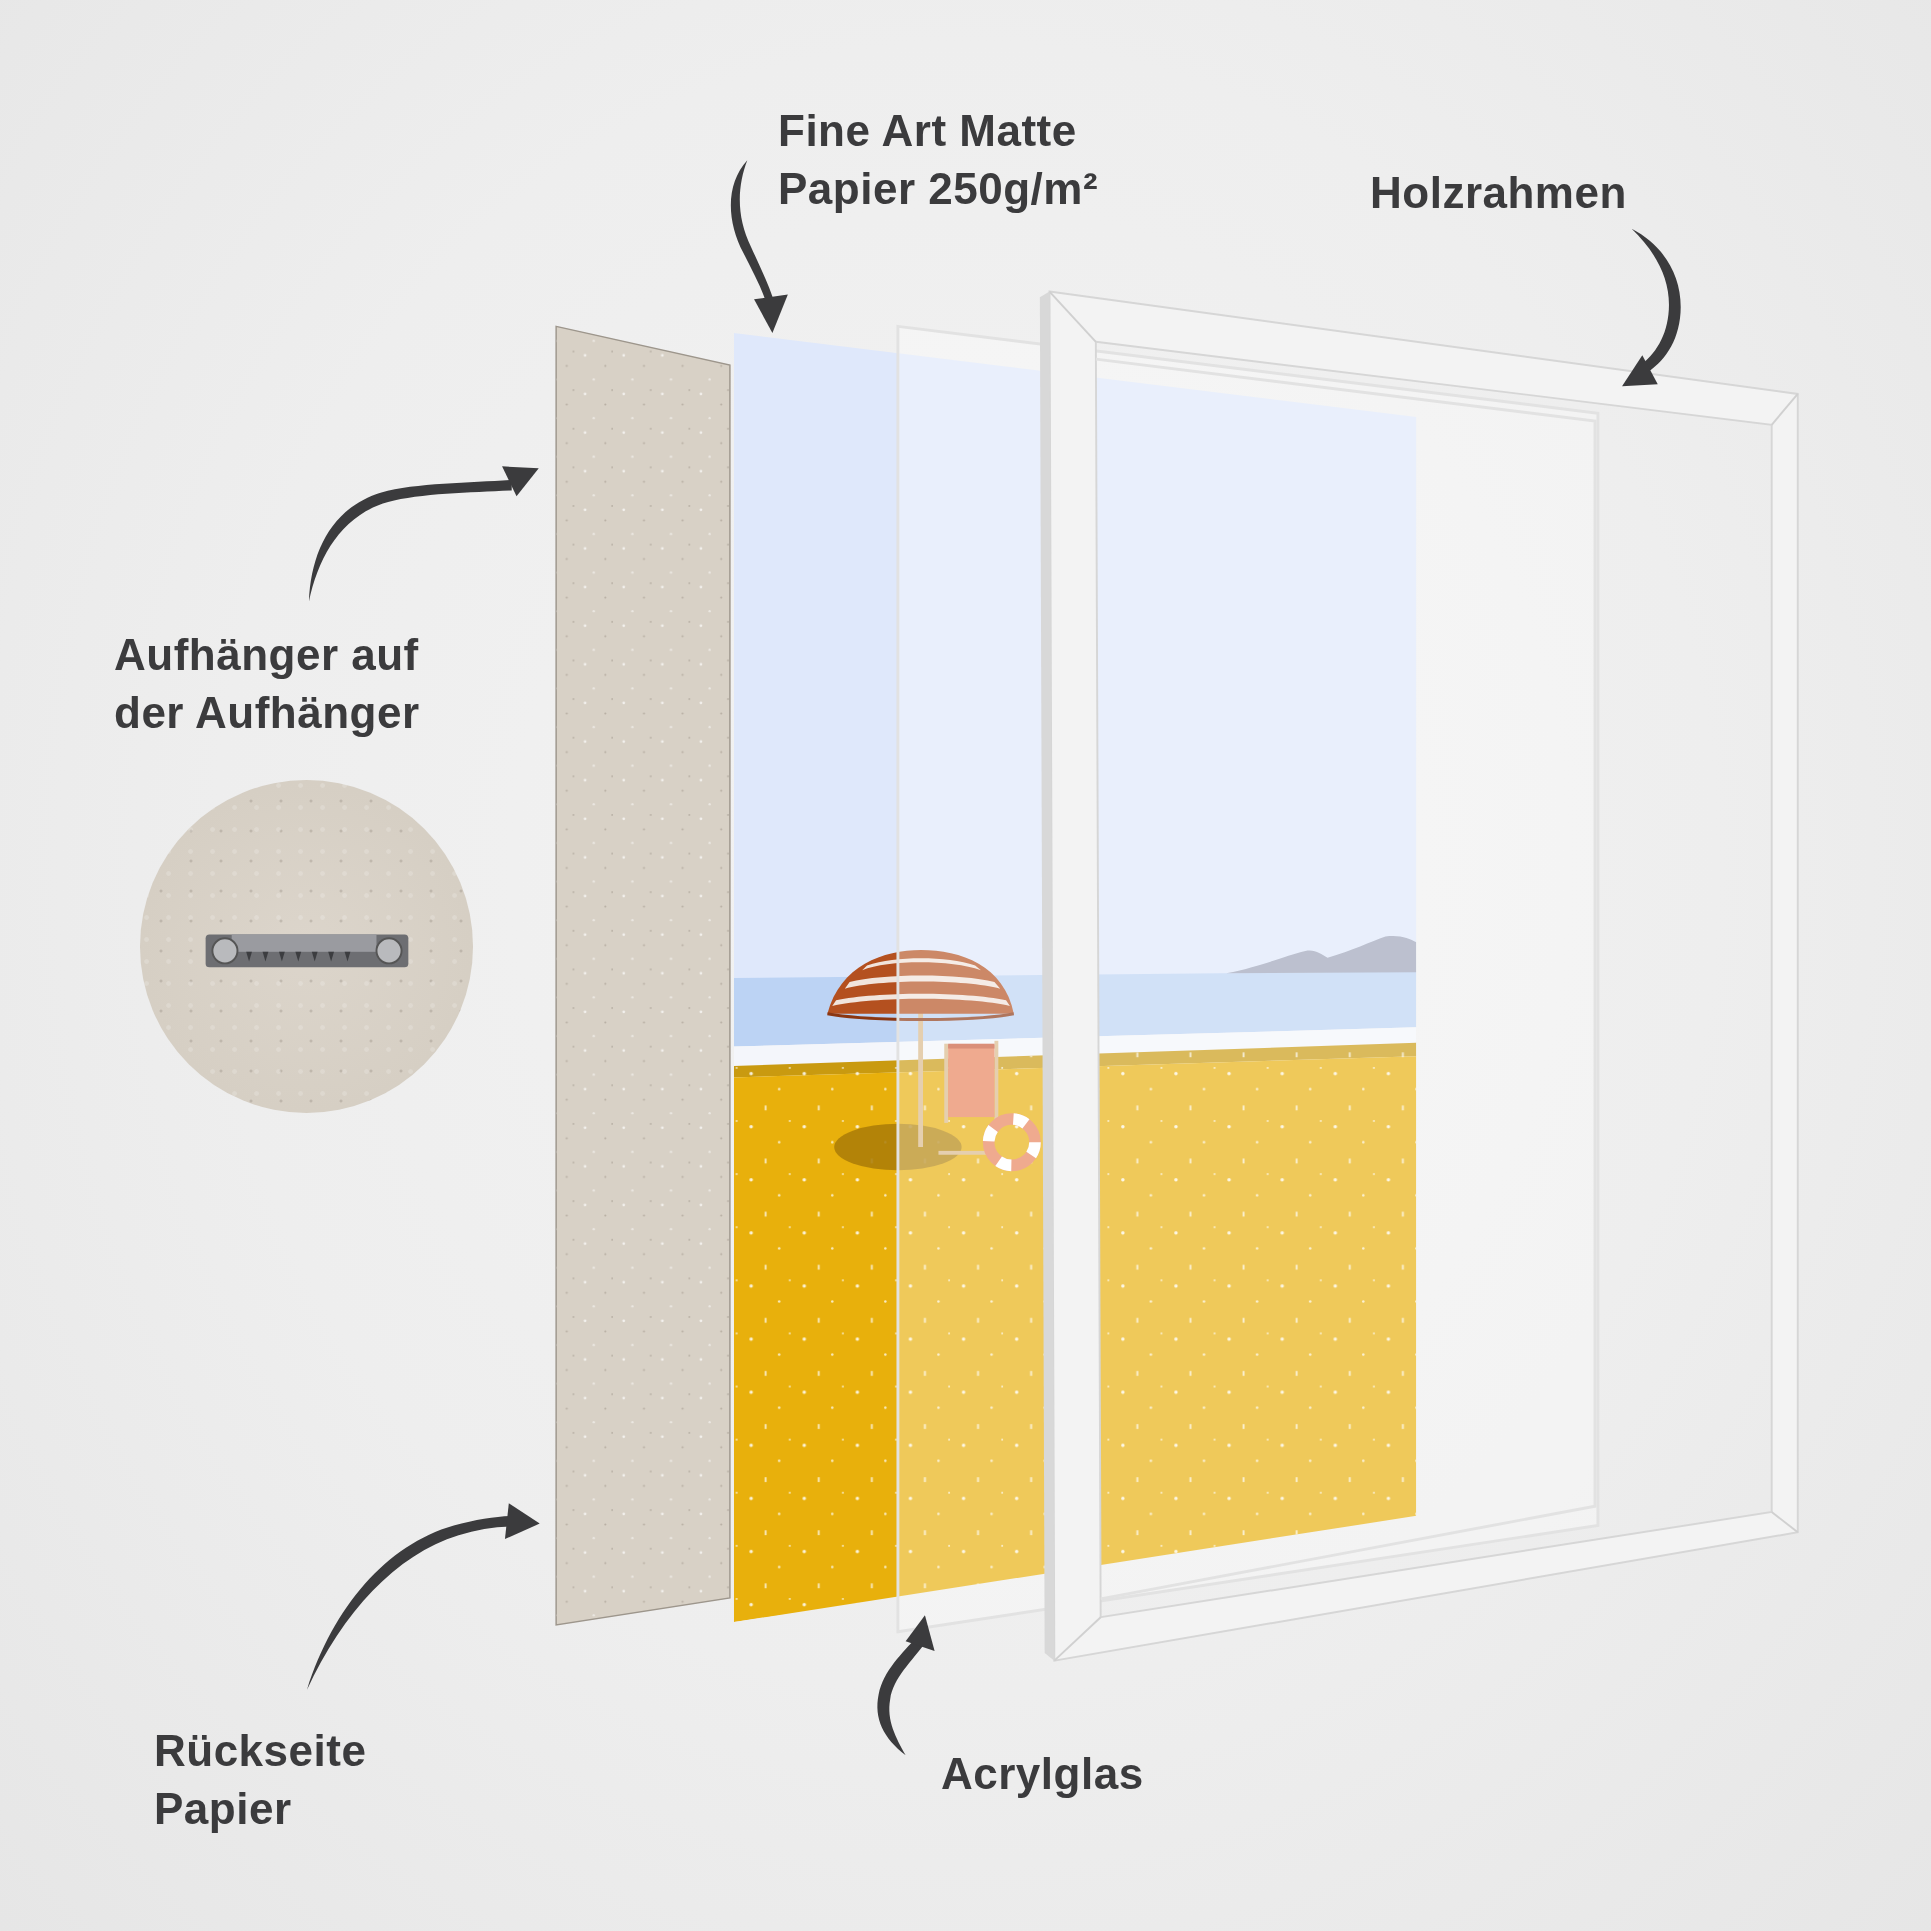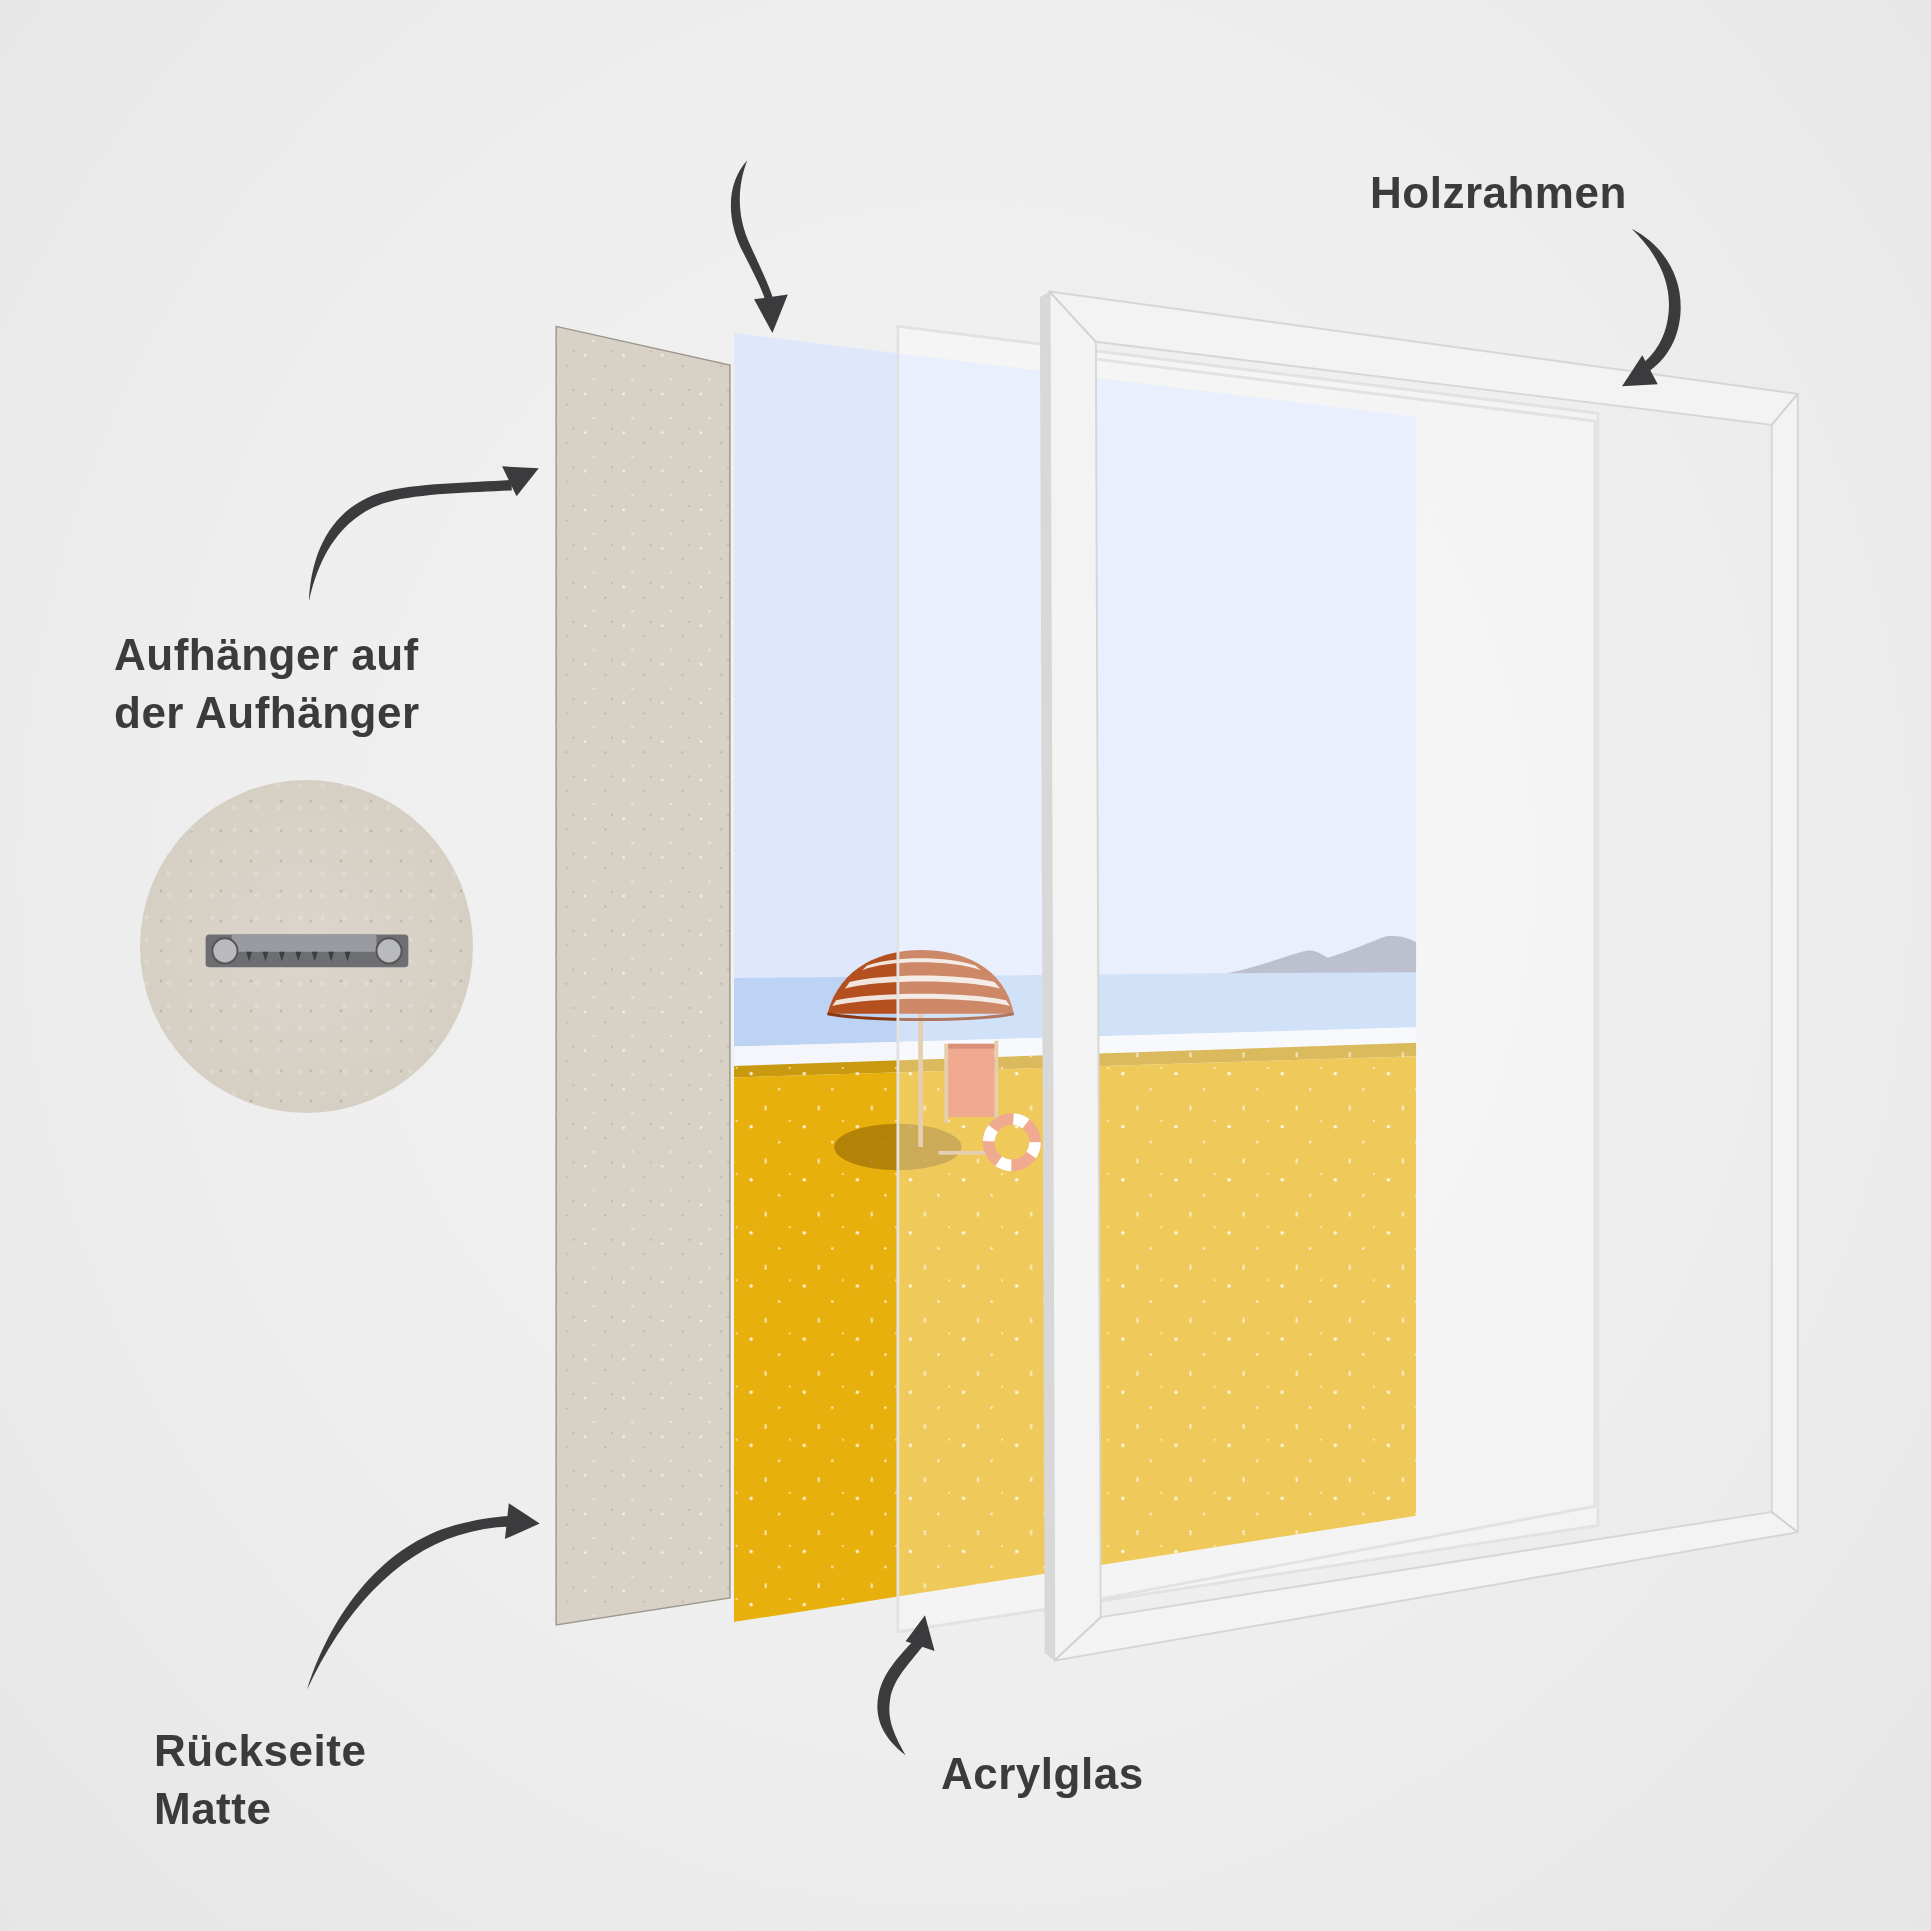--- a/index.html
+++ b/index.html
@@ -162,33 +162,37 @@
           <polygon points="161,178 167,178 164,188"></polygon>
         <polygon points="178,178 184,178 181,188"></polygon>
           <polygon points="195,178 201,178 198,188"></polygon>
         <polygon points="212,178 218,178 215,188"></polygon>
       </g>
       <circle cx="88" cy="177" r="13" fill="#b9babd" stroke="#555" stroke-width="2"></circle>
       <circle cx="258" cy="177" r="13" fill="#b9babd" stroke="#555" stroke-width="2"></circle>
     </svg>
   </div>
 
+  <div class="label" style="left:778px; top:102px;">
+    <span>Fine Art Matte</span>
+    <span>Papier 250g/m²</span>
+  </div>
 
   <div class="label" style="left:1370px; top:164px;">
     <span>Holzrahmen</span>
   </div>
 
   <div class="label center" style="left:114px; top:626px; width:386px;">
     <span>Aufhänger auf</span>
     <span>der Aufhänger</span>
   </div>
 
   <div class="label center" style="left:154px; top:1722px; width:290px;">
     <span>Rückseite</span>
-    <span>Matte</span>
+    <span>Papier</span>
   </div>
 
   <div class="label" style="left:941px; top:1738px;margin-top:7px;">
     <span>Acrylglas</span>
   </div>
 
 </div>
 
 
 </body></html>

